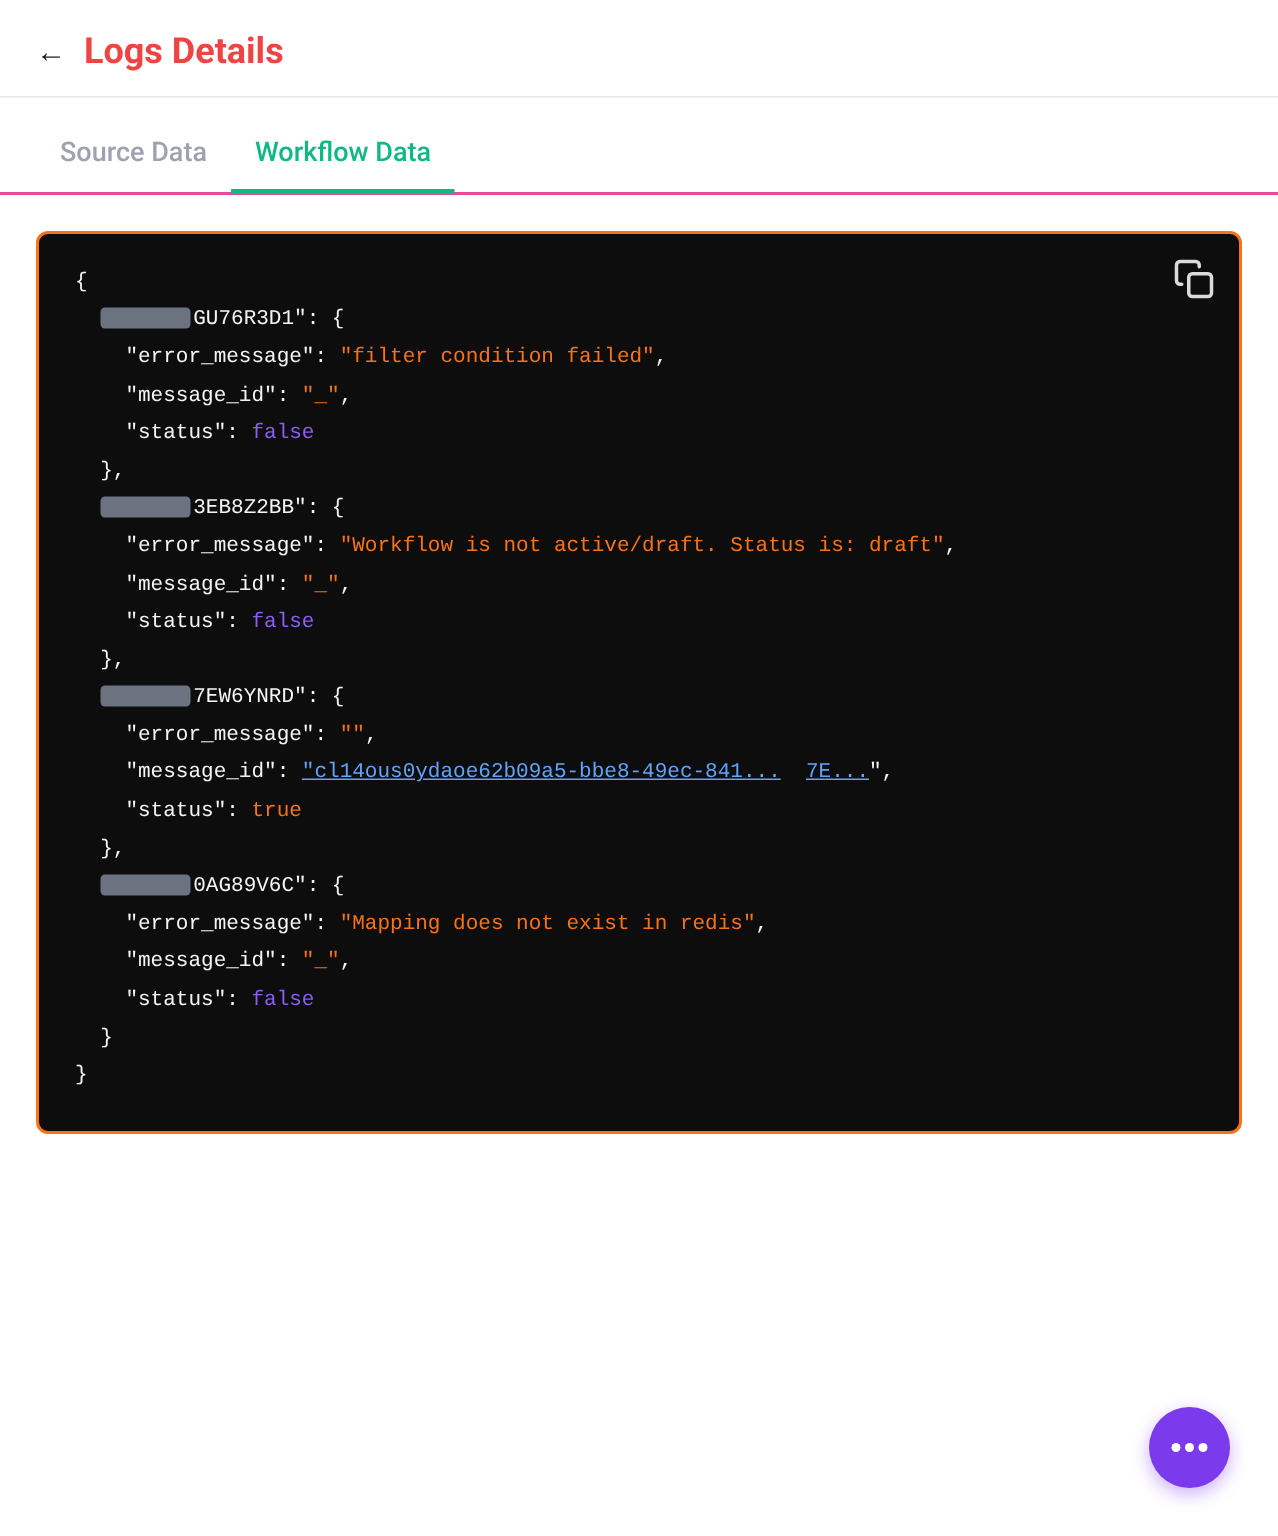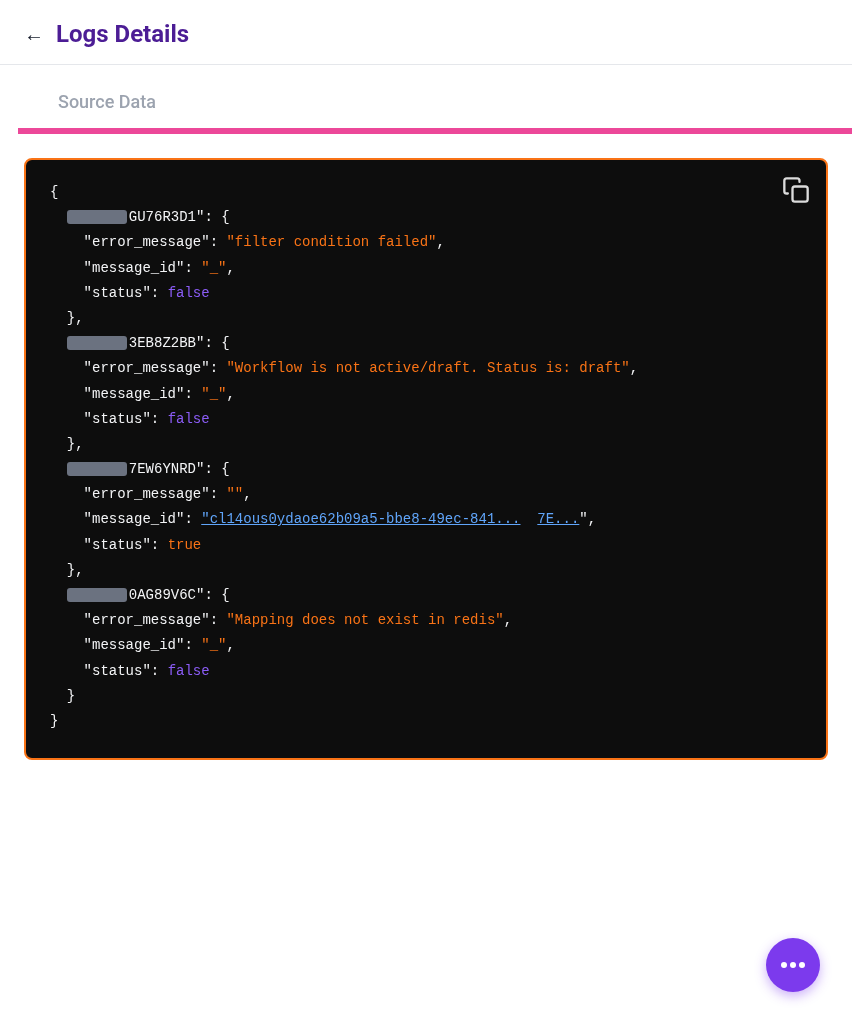--- a/index.html
+++ b/index.html
@@ -19,30 +19,29 @@
     }
     .back-arrow {
       font-size: 20px;
       margin-right: 12px;
       color: #111827;
       cursor: pointer;
     }
     .page-title {
       font-size: 24px;
       font-weight: 700;
-      color: #4c1d95;
+      color: #ef4444;
     }
 
     
     .tabs {
       display: flex;
       padding: 0 24px;
-      border-bottom: 6px solid #ec4899;
+      border-bottom: 2px solid #ec4899;
       margin-top: 8px;
-      margin-left: 18px;
     }
     .tab {
       padding: 18px 16px 14px;
       font-size: 18px;
       font-weight: 500;
       cursor: pointer;
       color: #9ca3af;
       border-bottom: 3px solid transparent;
       margin-bottom: -1px;
     }
@@ -130,20 +129,21 @@
 </head>
 <body>
 
 <div class="header">
   <span class="back-arrow">←</span>
   <h1 class="page-title">Logs Details</h1>
 </div>
 
 <div class="tabs">
   <div class="tab">Source Data</div>
+  <div class="tab active">Workflow Data</div>
 </div>
 
 <div class="code-container">
 
   <div class="copy-icon">
     <svg width="28" height="28" viewBox="0 0 24 24" fill="none" stroke="white" stroke-width="2" stroke-linecap="round" stroke-linejoin="round">
       <rect x="9" y="9" width="13" height="13" rx="2" ry="2"></rect>
       <path d="M5 15H4a2 2 0 0 1-2-2V4a2 2 0 0 1 2-2h9a2 2 0 0 1 2 2v1"></path>
     </svg>
   </div>

